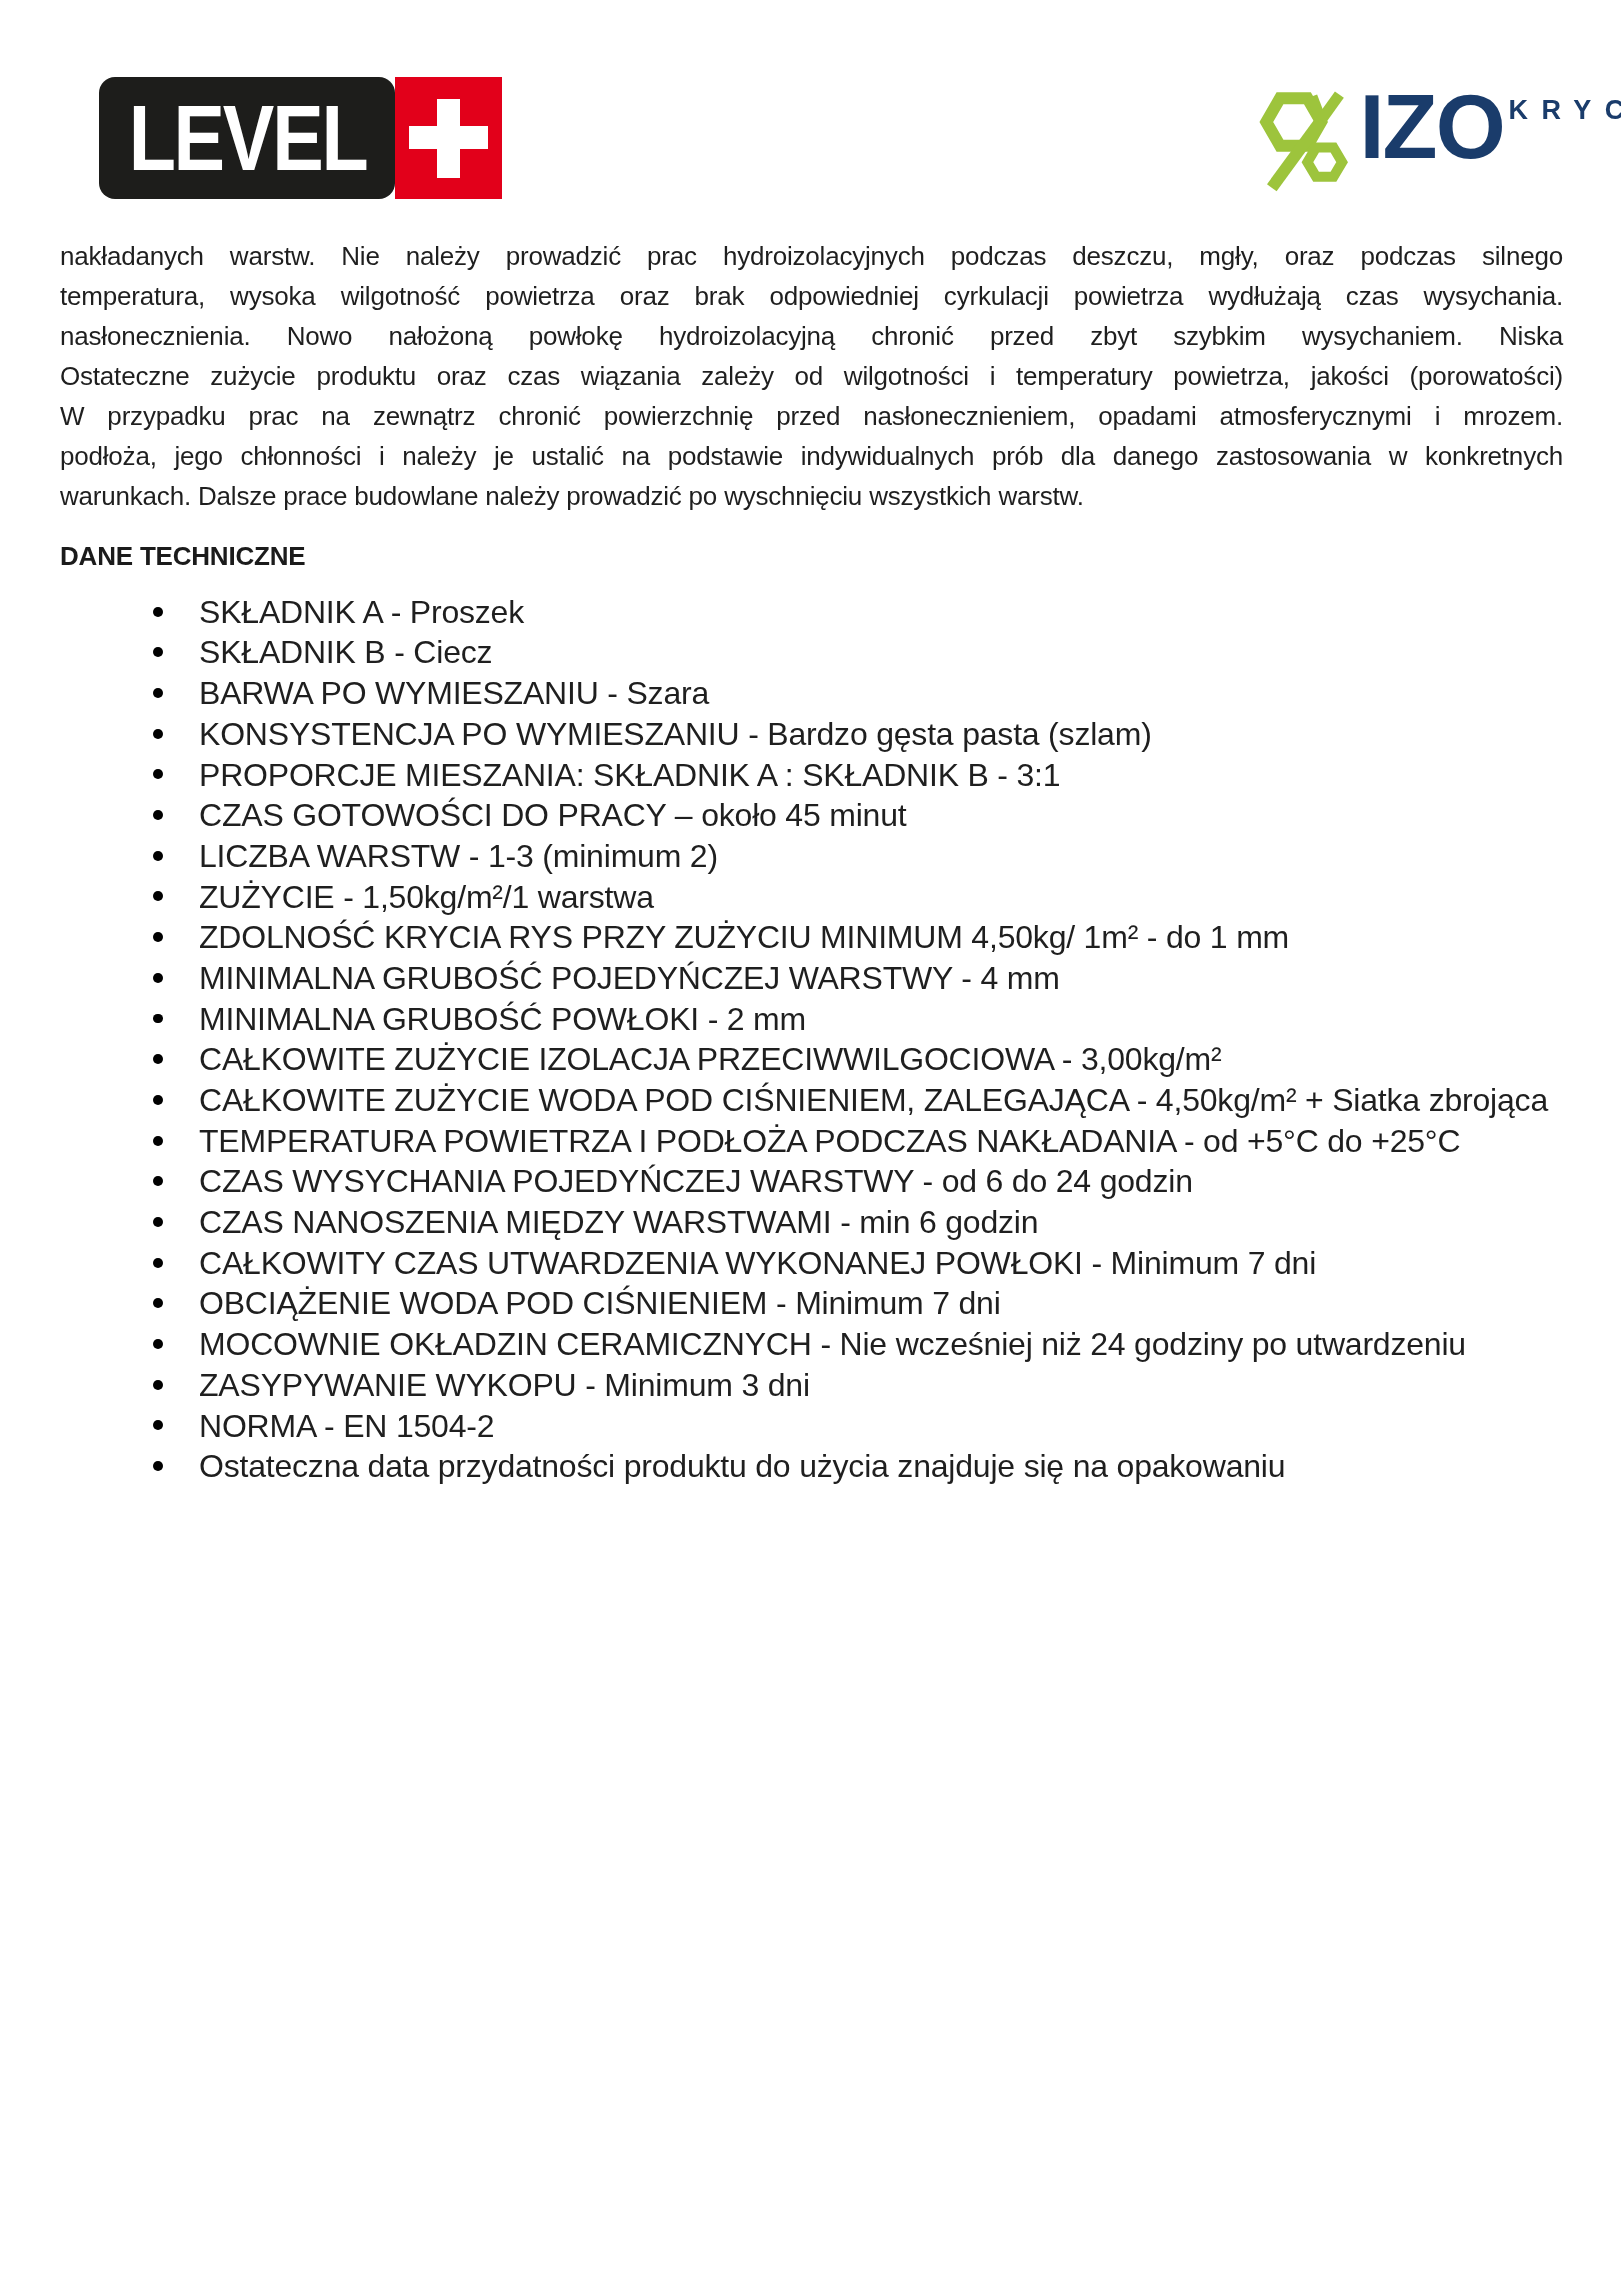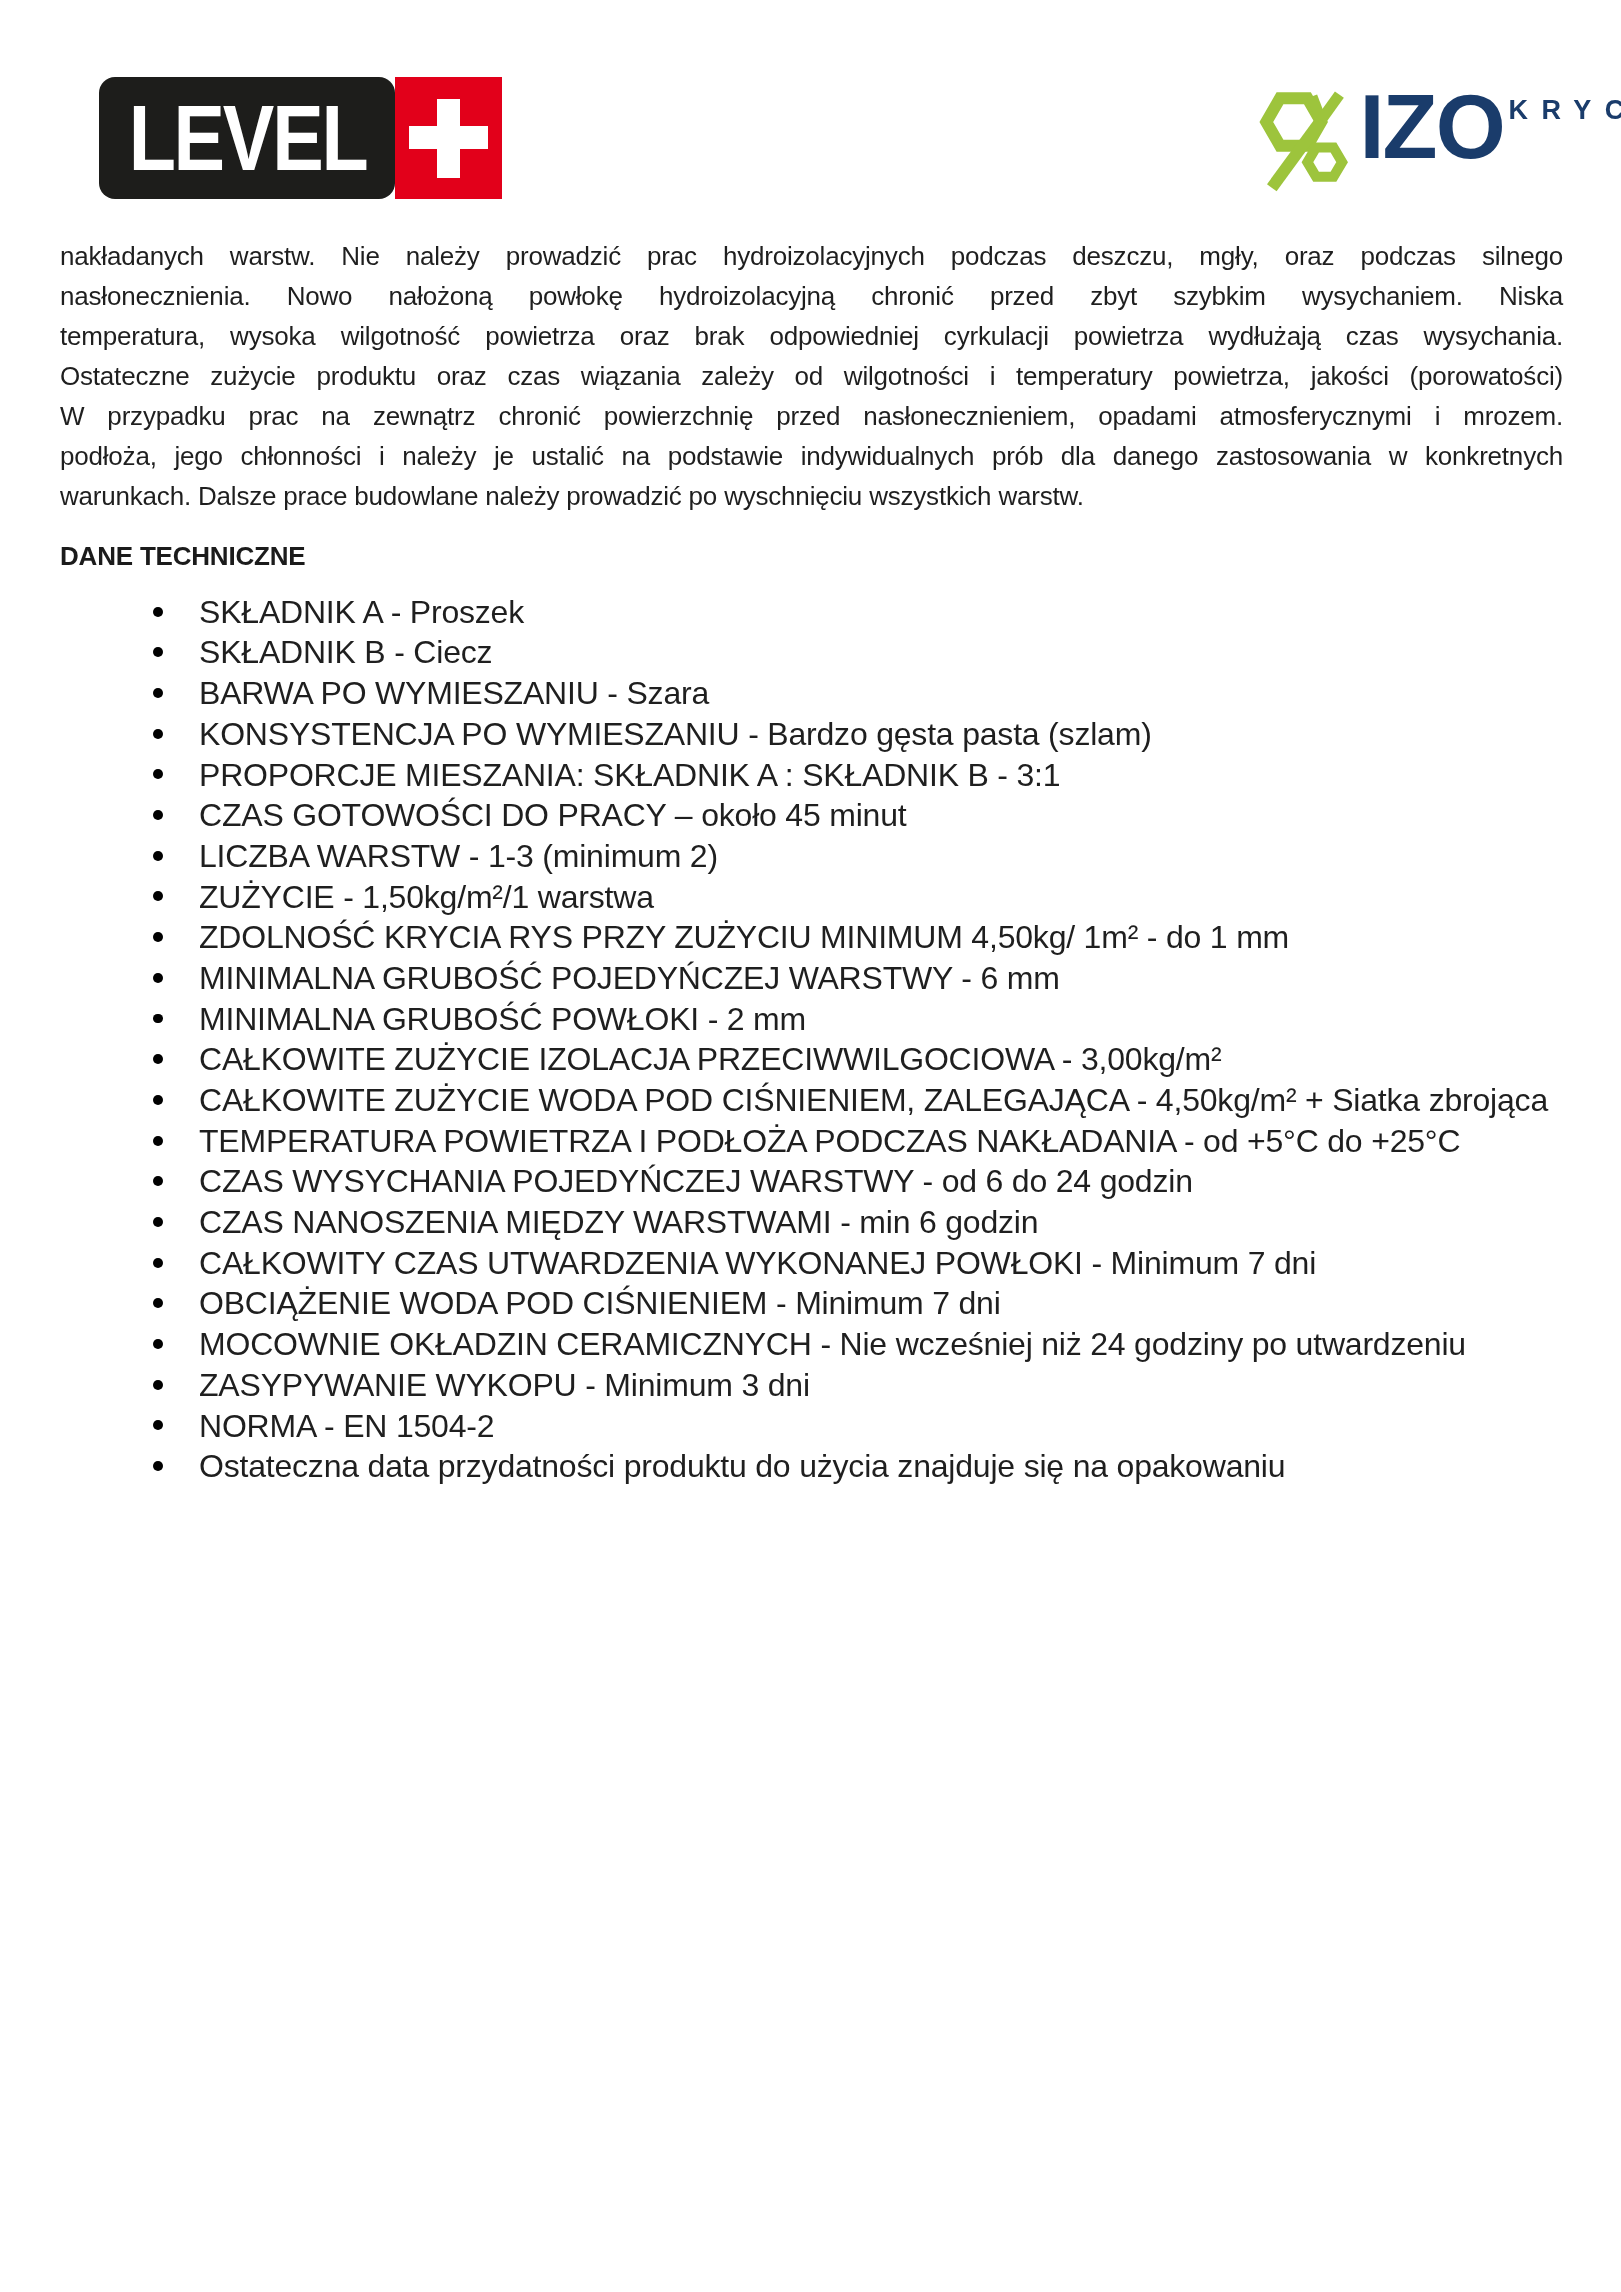--- a/index.html
+++ b/index.html
@@ -110,23 +110,23 @@
       <span class="izo-sub">KRYCIA</span>
     </div>
   </div>
 
   <div class="content">
 
     <div class="intro">
 
         <div class="para-line">nakładanych warstw. Nie należy prowadzić prac hydroizolacyjnych podczas deszczu, mgły, oraz podczas silnego</div>
 
+        <div class="para-line">temperatura, wysoka wilgotność powietrza oraz brak odpowiedniej cyrkulacji powietrza wydłużają czas wysychania.</div>
+
         <div class="para-line">nasłonecznienia. Nowo nałożoną powłokę hydroizolacyjną chronić przed zbyt szybkim wysychaniem. Niska</div>
-
-        <div class="para-line">temperatura, wysoka wilgotność powietrza oraz brak odpowiedniej cyrkulacji powietrza wydłużają czas wysychania.</div>
 
         <div class="para-line">Ostateczne zużycie produktu oraz czas wiązania zależy od wilgotności i temperatury powietrza, jakości (porowatości)</div>
 
         <div class="para-line">W przypadku prac na zewnątrz chronić powierzchnię przed nasłonecznieniem, opadami atmosferycznymi i mrozem.</div>
 
         <div class="para-line">podłoża, jego chłonności i należy je ustalić na podstawie indywidualnych prób dla danego zastosowania w konkretnych</div>
 
         <div class="para-line">warunkach. Dalsze prace budowlane należy prowadzić po wyschnięciu wszystkich warstw.</div>
       </div>
 
@@ -145,21 +145,21 @@
         <li>PROPORCJE MIESZANIA: SKŁADNIK A : SKŁADNIK B - 3:1</li>
 
         <li>CZAS GOTOWOŚCI DO PRACY – około 45 minut</li>
 
         <li>LICZBA WARSTW - 1-3 (minimum 2)</li>
 
         <li>ZUŻYCIE - 1,50kg/m²/1 warstwa</li>
 
         <li>ZDOLNOŚĆ KRYCIA RYS PRZY ZUŻYCIU MINIMUM 4,50kg/ 1m² - do 1 mm</li>
 
-        <li>MINIMALNA GRUBOŚĆ POJEDYŃCZEJ WARSTWY - 6 mm</li>
+        <li>MINIMALNA GRUBOŚĆ POJEDYŃCZEJ WARSTWY - 4 mm</li>
 
         <li>MINIMALNA GRUBOŚĆ POWŁOKI - 2 mm</li>
 
         <li>CAŁKOWITE ZUŻYCIE IZOLACJA PRZECIWWILGOCIOWA - 3,00kg/m²</li>
 
         <li>CAŁKOWITE ZUŻYCIE WODA POD CIŚNIENIEM, ZALEGAJĄCA - 4,50kg/m² + Siatka zbrojąca</li>
 
         <li>TEMPERATURA POWIETRZA I PODŁOŻA PODCZAS NAKŁADANIA - od +5°C do +25°C</li>
 
         <li>CZAS WYSYCHANIA POJEDYŃCZEJ WARSTWY - od 6 do 24 godzin</li>

